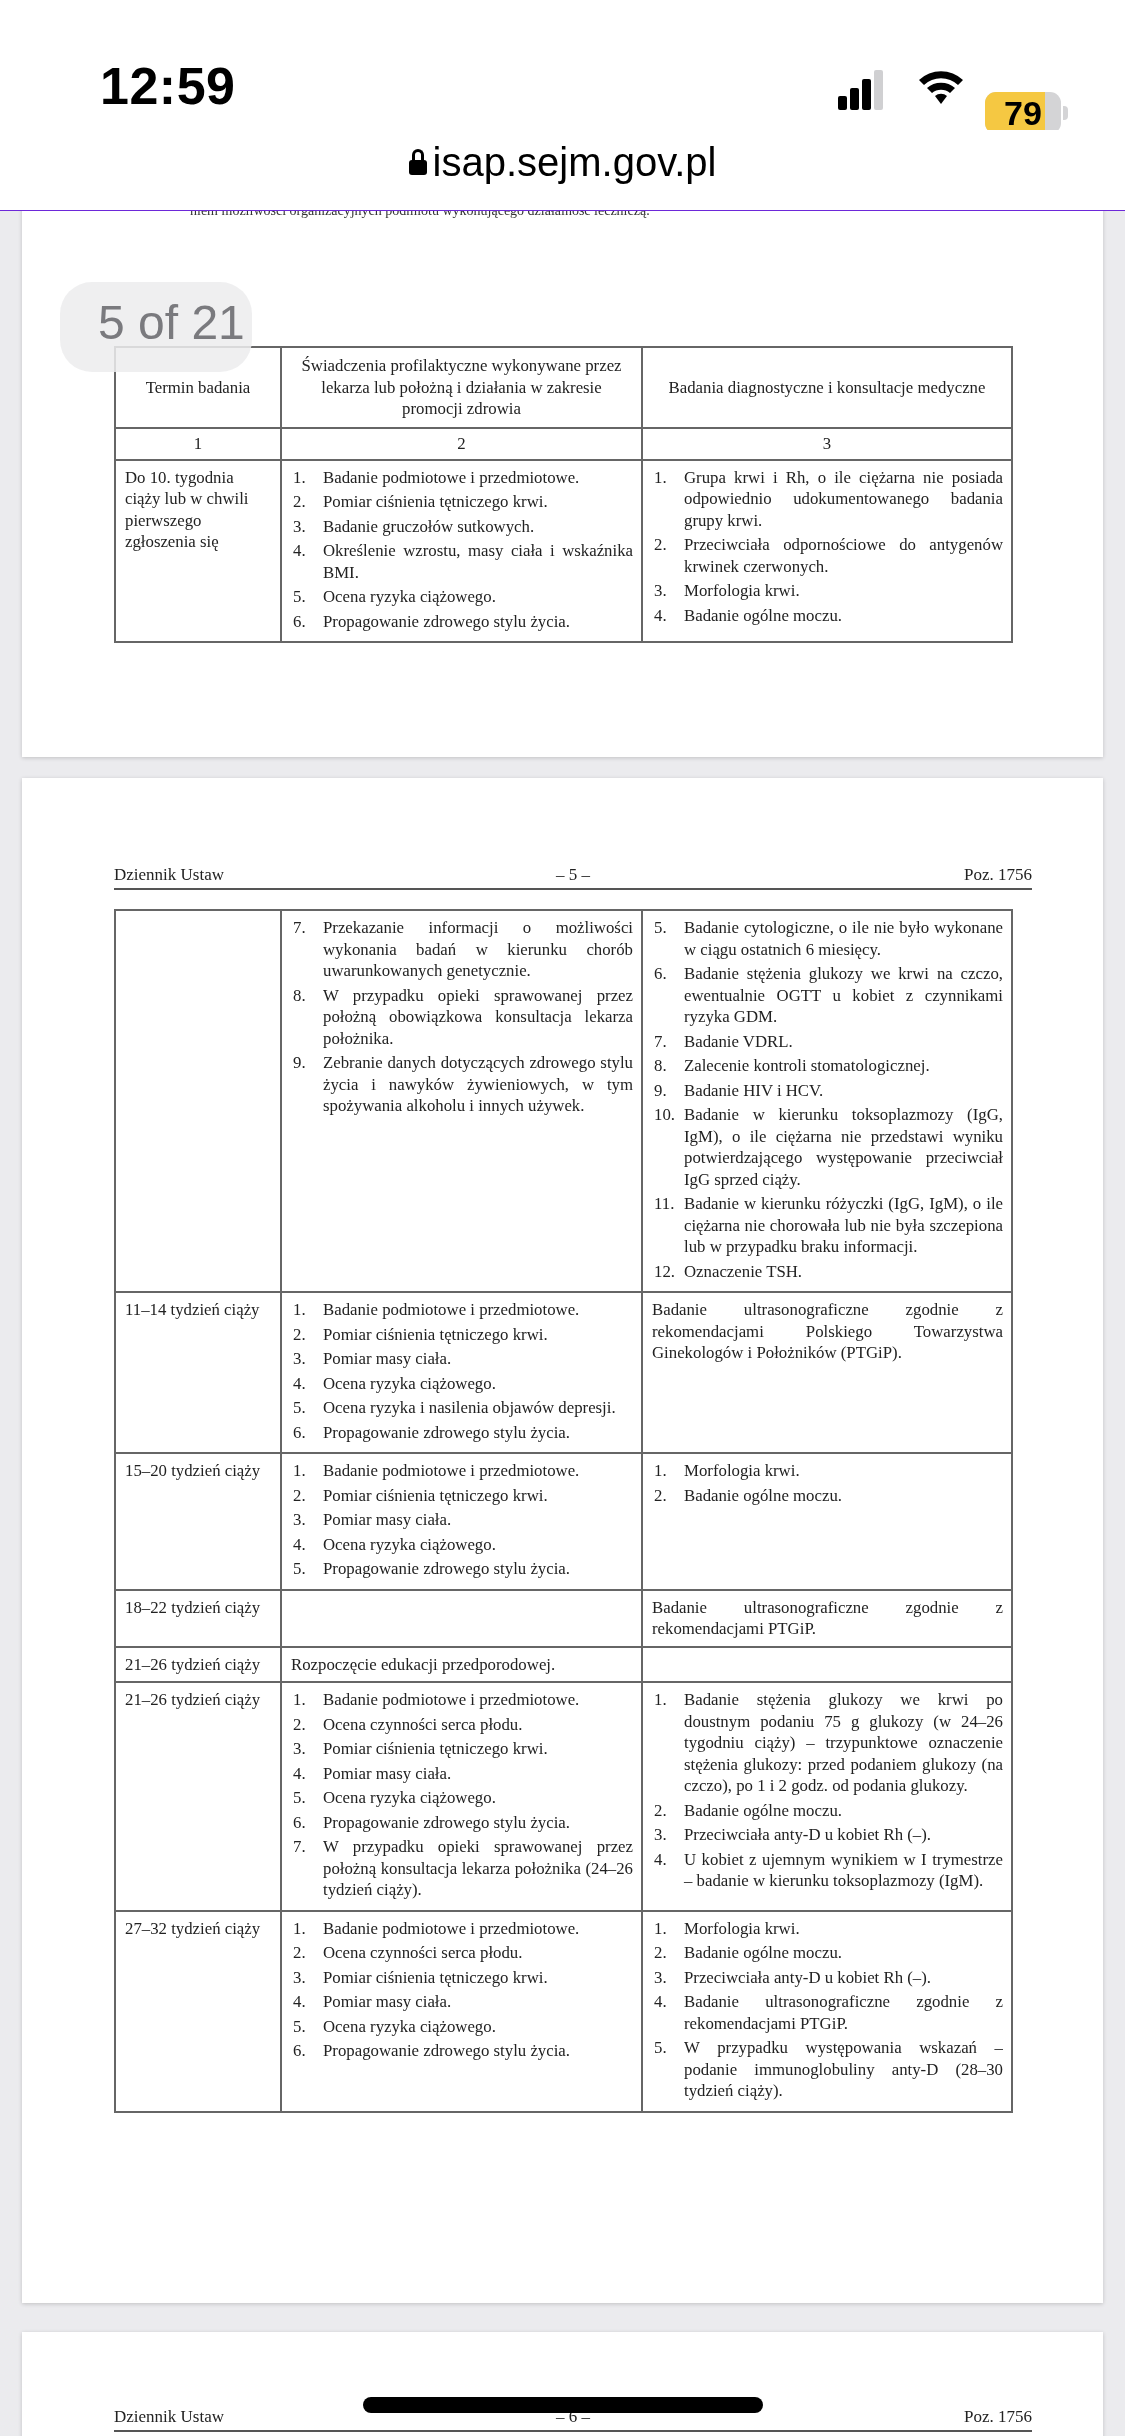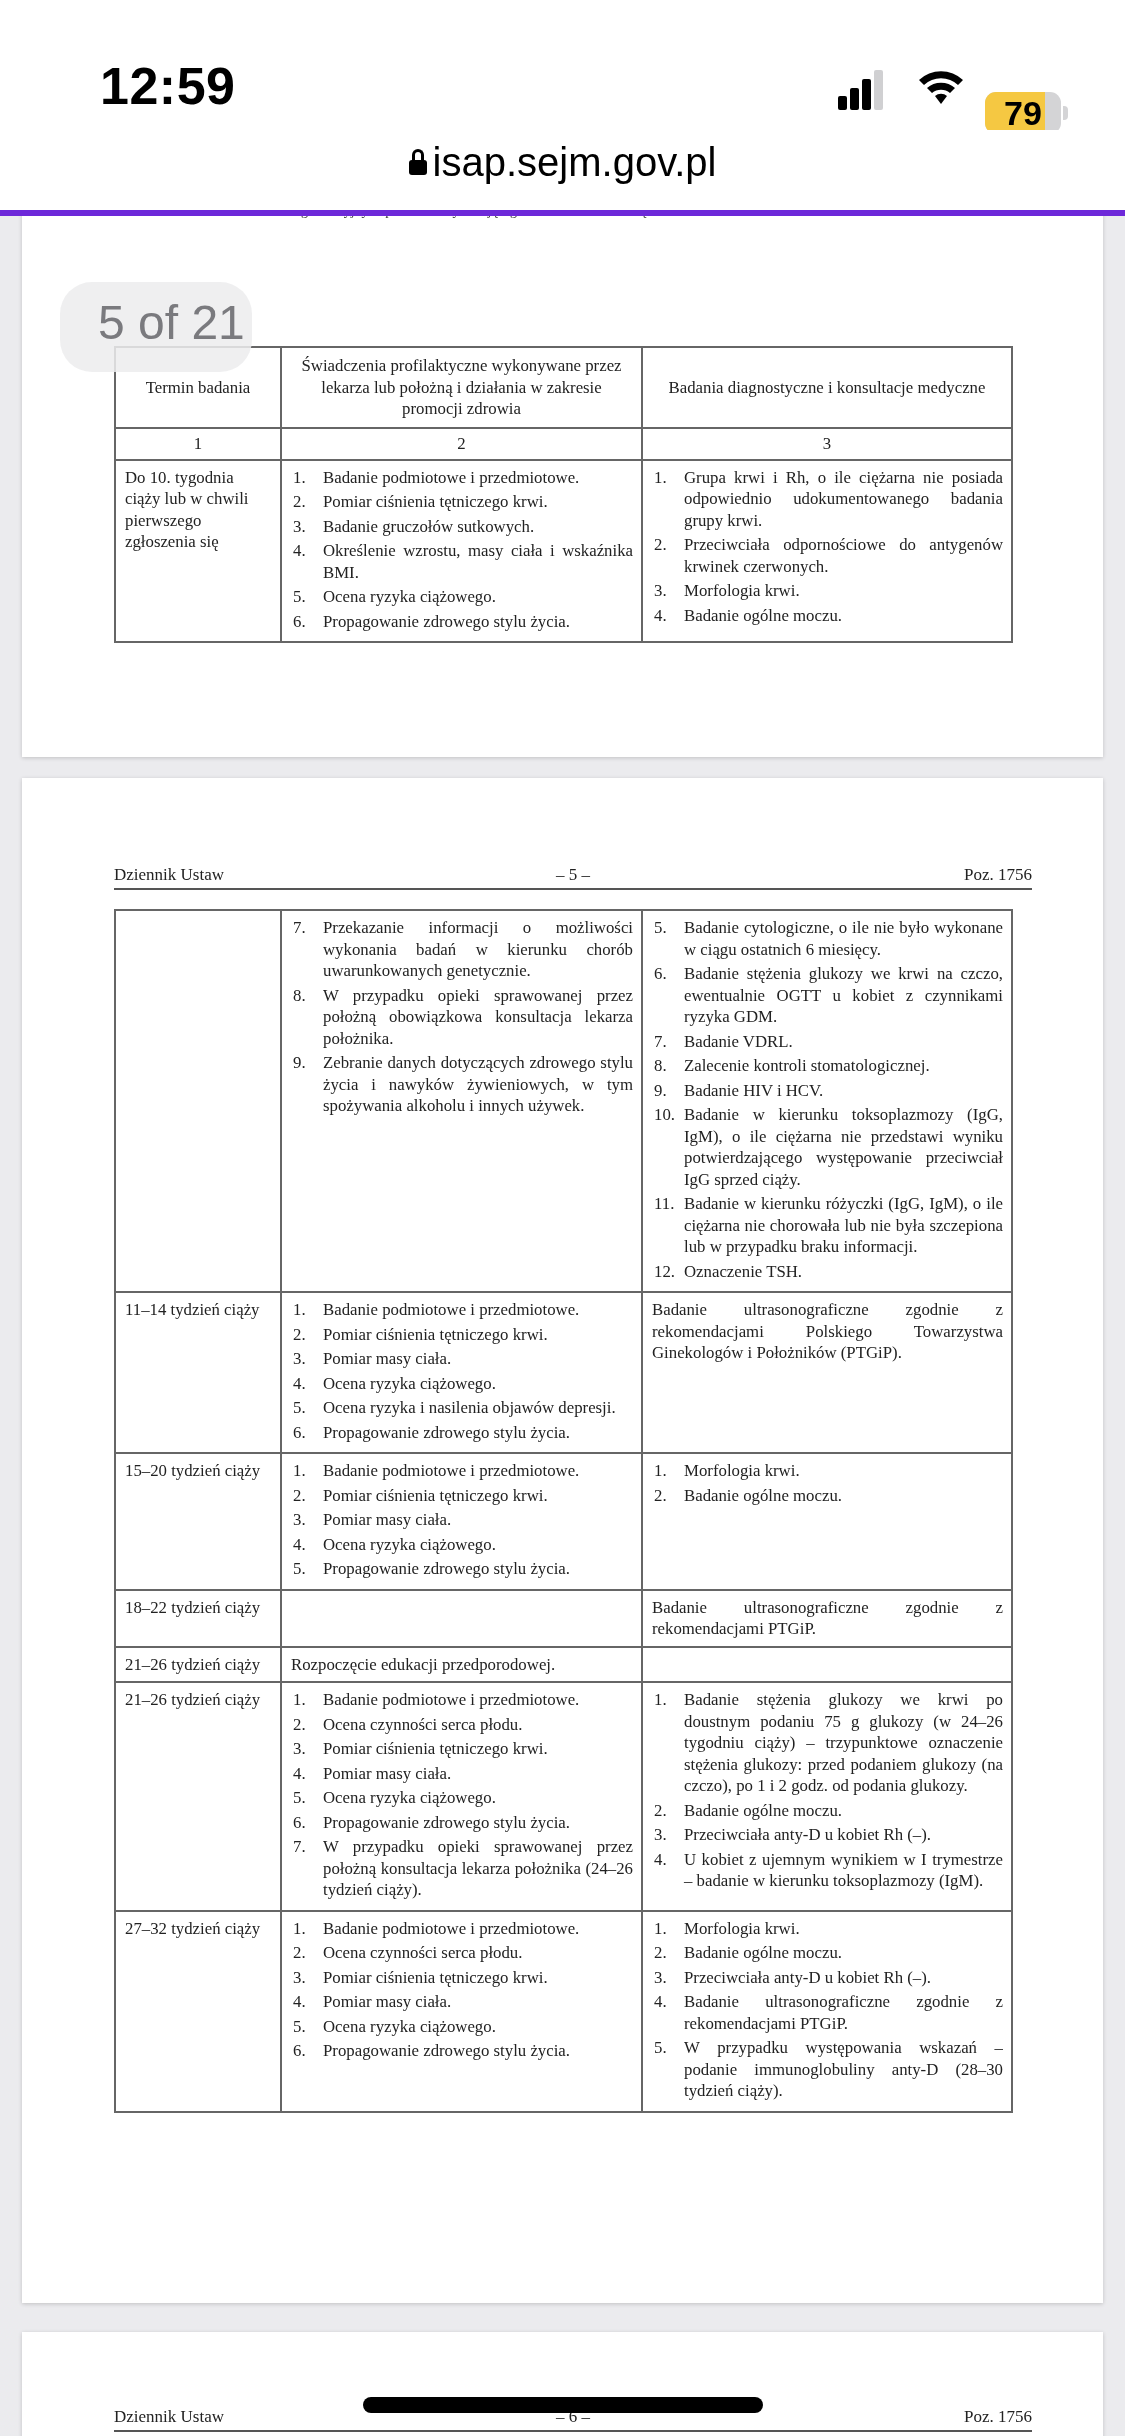--- a/index.html
+++ b/index.html
@@ -14,21 +14,21 @@
   .time { position:absolute; left:100px; top:56px; font-family:"Liberation Sans", sans-serif; font-weight:700; font-size:52px; color:#000; letter-spacing:0.5px; }
   .sig { position:absolute; left:838px; top:70px; width:46px; height:40px; }
   .sig span { position:absolute; bottom:0; width:9px; border-radius:2px; background:#000; }
   .wifi { position:absolute; left:917px; top:66px; width:48px; height:42px; }
   .battery { position:absolute; left:985px; top:67px; width:84px; height:60px;margin-top:25px; }
   .battery .body { position:absolute; left:0; top:0; width:76px; height:42px; border-radius:11px; background:#d4d4d6; overflow:hidden; }
   .battery .fill { position:absolute; left:0; top:0; height:42px; background:#f5c842; }
   .battery .pct { position:absolute; left:0; top:0; width:76px; line-height:42px; text-align:center; font-family:"Liberation Sans", sans-serif; font-weight:700; font-size:34px; color:#000; }
   .battery .nub { position:absolute; left:78px; top:14px; width:5px; height:14px; border-radius:0 4px 4px 0; background:#d4d4d6; }
   
-  .urlbar { position:absolute; left:0; top:130px; width:1125px; height:80px; background:#fff; border-bottom:6px solid #6d28d9; z-index:5; }
+  .urlbar { position:absolute; left:0; top:130px; width:1125px; height:80px; background:#fff; border-bottom:1px solid #6d28d9; z-index:5; }
   .url { position:absolute; left:0; width:1125px; top:10px; text-align:center; font-family:"Liberation Sans", sans-serif; font-size:40px; color:#000; }
   .lock { display:inline-block; vertical-align:middle; width:18px; height:26px; position:relative; margin-right:6px; top:-3px; }
   .lock .shackle { position:absolute; left:3px; top:0; width:12px; height:13px; border:3px solid #000; border-bottom:none; border-radius:7px 7px 0 0; box-sizing:border-box; }
   .lock .lbody { position:absolute; left:0; top:11px; width:18px; height:15px; background:#000; border-radius:3px; }
 
   
   .page { position:absolute; left:22px; width:1081px; background:#fff; box-shadow:0 1px 4px rgba(0,0,0,0.18); overflow:hidden; }
   .p1 { top:150px; height:607px; }
   .p2 { top:778px; height:1525px; }
   .p3 { top:2332px; height:200px; }

